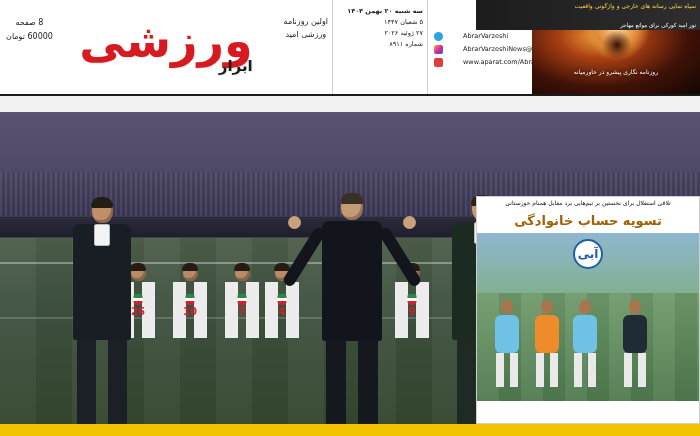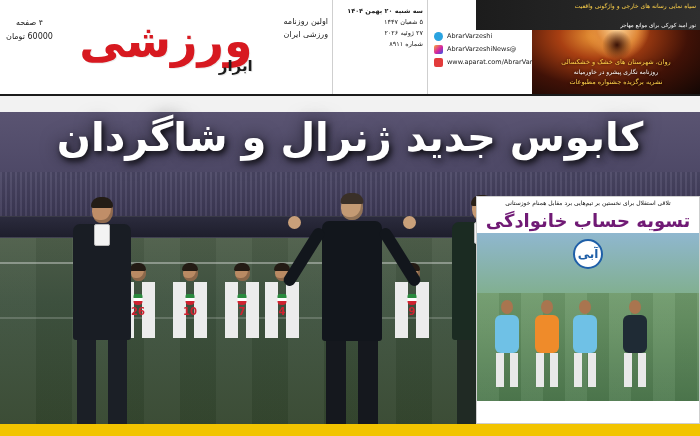--- a/index.html
+++ b/index.html
@@ -78,21 +78,21 @@
   
   .social {
     width: 104px;
     order: 2;
     padding: 8px 6px 4px 6px;
     display: flex; flex-direction: column;
     align-items: flex-end; justify-content: center;
     gap: 4px;
   }
   .social-row {
-    display: flex; flex-direction: row-reverse; align-items: center; gap: 4px;
+    display: flex; flex-direction: row-reverse; align-items: center; gap: 20px;
     font-size: 6.5px; color: #1a1a1a; direction: rtl;
   }
   .social-row .ico {
     width: 9px; height: 9px; border-radius: 2px;
     display: inline-block; flex: 0 0 auto;
   }
   .ico.tg { background: #2aa3e0; border-radius: 50%; }
   .ico.ig { background: linear-gradient(135deg,#f9a83a,#d6249f 55%,#285AEB); }
   .ico.ap { background: #e23b3b; border-radius: 2px; }
 
@@ -287,22 +287,22 @@
     overflow: hidden;
   }
   .side-panel .sp-kicker {
     height: 12px; line-height: 12px;
     font-size: 6px; color: #111; text-align: center; direction: rtl;
     background: #ffffff;
   }
   .side-panel .sp-title {
     height: 24px; line-height: 24px;
     background: #ffffff;
-    color: #701a75;
-    font-size: 18px; font-weight: bold; text-align: center; direction: rtl;
+    color: #a16207;
+    font-size: 13px; font-weight: bold; text-align: center; direction: rtl;
   }
   .side-panel .sp-photo {
     position: relative;
     height: 168px;
     background: linear-gradient(180deg,#8fb7cf 0%, #7fae86 42%, #4f7f55 100%);
     overflow: hidden;
   }
   .sp-photo .field {
     position: absolute; bottom: 0; left: 0; width: 100%; height: 108px;
     background:
@@ -361,24 +361,24 @@
 
   <div class="masthead">
 
     <div class="logo">
       <div class="brand">
         <span>ورزشی</span>
         <small>ابرار</small>
       </div>
       <div class="sub">
         <div>اولین روزنامه</div>
-        <div>ورزشی ایران</div>
+        <div>ورزشی امید</div>
       </div>
       <div class="price">
-        <div>۴ صفحه</div>
+        <div>8 صفحه</div>
         <div>60000 تومان</div>
       </div>
     </div>
 
     <div class="info">
       <div class="line b">سه شنبه ۲۰ بهمن ۱۴۰۴</div>
       <div class="line">۵ شعبان ۱۴۴۷</div>
       <div class="line">۲۷ ژوئیه ۲۰۲۶</div>
       <div class="line">شماره ۸۹۱۱</div>
     </div>
@@ -394,23 +394,21 @@
       </div>
       <div class="social-row">
         <span class="ico ap"></span>
         <span>www.aparat.com/AbrarVarzeshi</span>
       </div>
     </div>
 
     <div class="promo-left">
       <div class="glow"></div>
       <div class="figure"></div>
-      <div class="caption-line c1">روان، شهرستان های خشک و خشکسالی</div>
       <div class="caption-line c2">روزنامه نگاری پیشرو در خاورمیانه</div>
-      <div class="caption-line c3">نشریه برگزیده جشنواره مطبوعات</div>
     </div>
   </div>
 
 
   <div class="main-photo">
     <div class="stadium"></div>
     <div class="crowd"></div>
     <div class="ad-band">
       <span>MIRZA SINA</span>
     </div>
@@ -512,21 +510,20 @@
       <div class="body">
         <div class="lanyard"></div>
       </div>
       <div class="legs">
           <i></i>
           <i></i>
         </div>
     </div>
   </div>
 
-  <div class="big-title">کابوس جدید ژنرال و شاگردان</div>
 
   <div class="top-banner">
     <div class="tb-text">سیاه نمایی رسانه های خارجی و واژگونی واقعیت</div>
     <div class="tb-sub">نور امید کورکی برای موانع مهاجر</div>
   </div>
 
   <div class="side-panel">
     <div class="sp-kicker">تلاقی استقلال برای نخستین بر تیم‌هایی برد مقابل همنام خوزستانی</div>
     <div class="sp-title">تسویه حساب خانوادگی</div>
     <div class="sp-photo">

